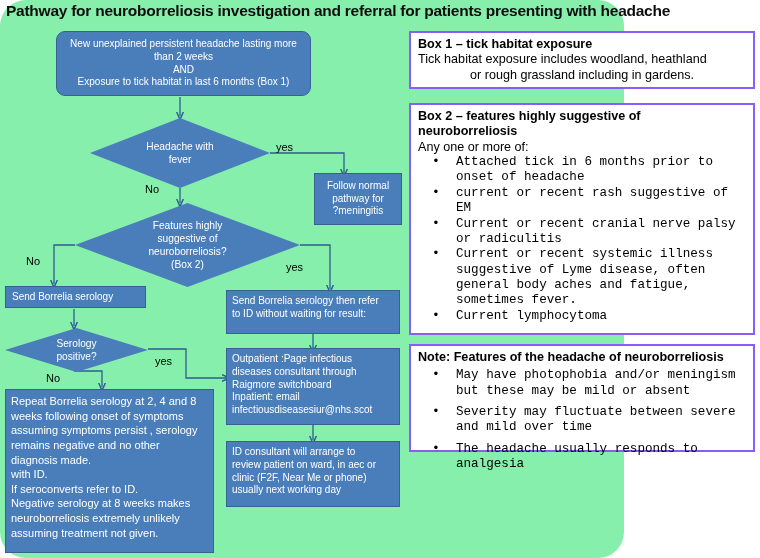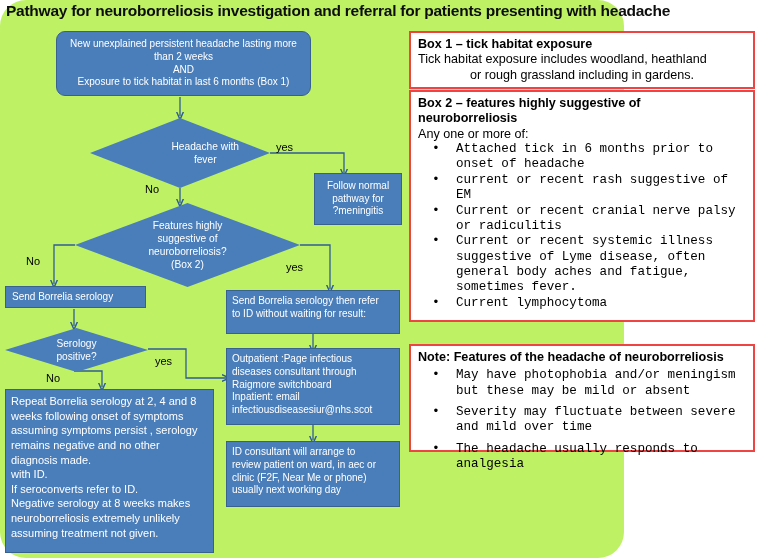--- a/index.html
+++ b/index.html
@@ -11,21 +11,21 @@
     width: 760px;
     height: 558px;
     position: relative;
     font-family: "Liberation Sans", sans-serif;
     overflow: hidden;
   }
   #canvas {
     position: relative;
     width: 624px;
     height: 558px;
-    background: #bef264;
+    background: #86efac;
     border-radius: 26px;
   }
   .title {
     position: absolute;
     left: 6px;
     top: 2px;
     width: 752px;
     font-size: 15.5px;
     font-weight: bold;
     color: #0d0d0d;
@@ -72,21 +72,21 @@
     font-size: 10.2px;
     line-height: 1.3;
     -webkit-clip-path: polygon(50% 0%, 100% 50%, 50% 100%, 0% 50%);
     clip-path: polygon(50% 0%, 100% 50%, 50% 100%, 0% 50%);
   }
   .diamond span { display: block; width: 72%; }
   
   .infobox {
     position: absolute;
     background: #ffffff;
-    border: 2px solid #ef4444;
+    border: 2px solid #8b5cf6;
     box-sizing: border-box;
     color: #000000;
     font-size: 12.6px;
     line-height: 1.22;
     padding: 4px 7px 4px 7px;
   }
   .infobox .hd { font-weight: bold; display: block; }
   .infobox .sub { display: block; }
   .infobox .ctr { display: block; text-align: center; }
   .infobox ul {
@@ -161,21 +161,21 @@
 
   <div class="node rounded" style="left:56px; top:31px; width:255px; height:65px;">
     <div>
       <div>New unexplained persistent headache  lasting more</div>
       <div>than 2 weeks</div>
       <div>AND</div>
       <div>Exposure to tick habitat in last 6 months (Box 1)</div>
     </div>
   </div>
 
-  <div class="diamond" style="left:90px; top:118px; width:180px; height:70px;justify-content:flex-end;">
+  <div class="diamond" style="left:90px; top:118px; width:180px; height:70px;">
     <span>
       <i style="font-style:normal;display:block">Headache with</i>
       <i style="font-style:normal;display:block">fever</i>
     </span>
   </div>
 
   <div class="node" style="left:314px; top:173px; width:88px; height:52px;">
     <div>
       <div>Follow normal</div>
       <div>pathway for</div>
@@ -250,21 +250,21 @@
   <div class="lbl" style="left:286px; top:261px;">yes</div>
   <div class="lbl" style="left:155px; top:355px;">yes</div>
   <div class="lbl" style="left:46px; top:372px;">No</div>
 
   <div class="infobox" style="left:409px; top:31px; width:346px; height:58px;">
     <span class="hd">Box 1 – tick habitat exposure</span>
     <span class="sub">Tick habitat exposure includes woodland, heathland</span>
     <span class="ctr">or rough grassland including in gardens.</span>
   </div>
 
-  <div class="infobox" style="left:409px; top:90px; width:346px; height:232px;">
+  <div class="infobox" style="left:409px; top:103px; width:346px; height:232px;">
     <span class="hd">Box 2 – features highly suggestive of</span>
     <span class="hd">neuroborreliosis</span>
     <span class="sub">Any one or more of:</span>
     <ul>
       <li>Attached tick in 6 months prior to onset of headache</li>
       <li>current or recent rash suggestive of EM</li>
       <li>Current or recent cranial nerve palsy or radiculitis</li>
       <li>Current or recent systemic illness suggestive of Lyme disease, often general body aches and fatigue, sometimes fever.</li>
       <li>Current lymphocytoma</li>
     </ul>

